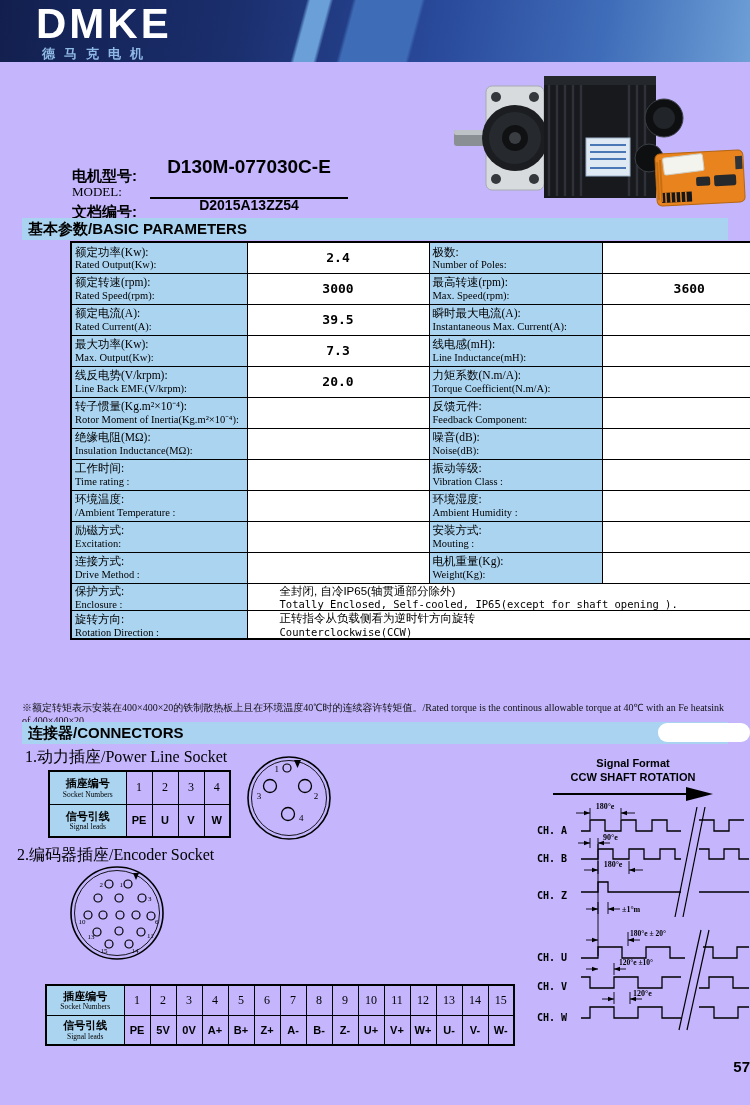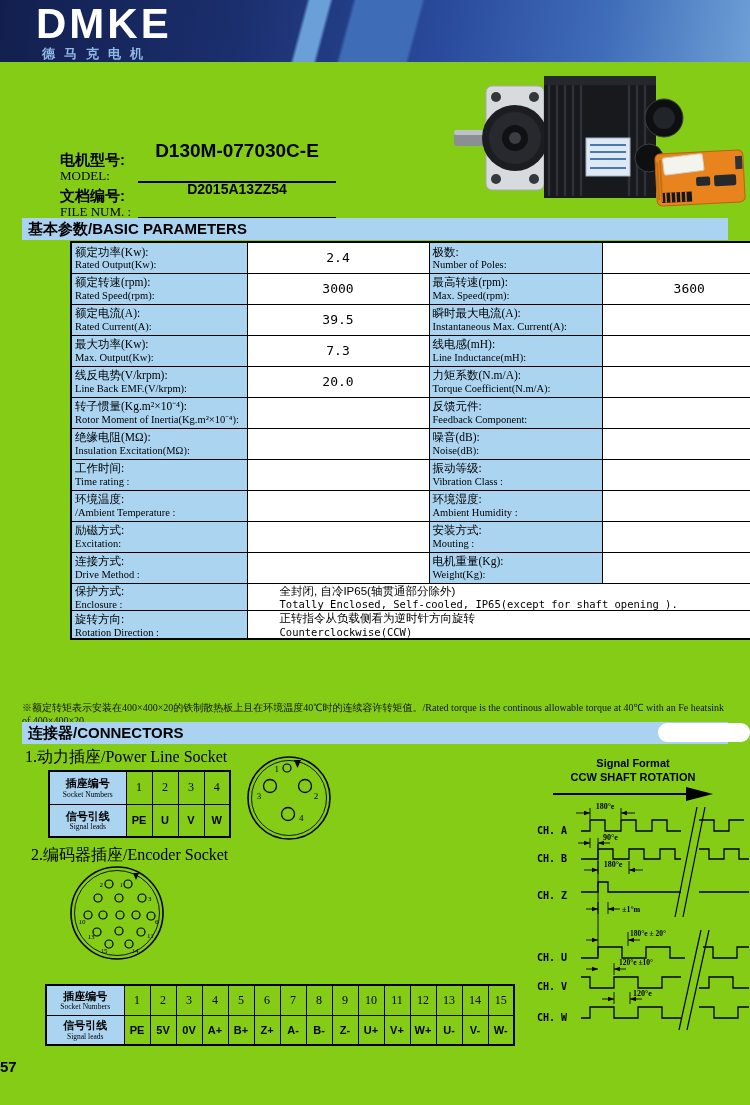--- a/index.html
+++ b/index.html
@@ -1,31 +1,31 @@
 <!DOCTYPE html>
 <html><head>
 <meta charset="utf-8">
 <style>
   html,body{margin:0;padding:0;background:#fff;}
-  .page{position:relative;width:750px;height:1105px;background:#84cc16;overflow:hidden;
+  .page{position:relative;width:750px;height:1105px;background:#c4b5fd;overflow:hidden;
         font-family:"Liberation Serif",serif;color:#000;}
 
   
   .topbar{position:absolute;left:0;top:0;width:750px;height:62px;
     background:
       linear-gradient(105deg, rgba(120,170,220,0) 40%, rgba(110,165,220,.95) 40.5%, rgba(110,165,220,.95) 43%, rgba(110,165,220,0) 43.5%),
       linear-gradient(105deg, rgba(60,105,180,0) 46%, rgba(62,108,182,1) 46.5%, rgba(62,108,182,1) 55%, rgba(62,108,182,0) 55.5%),
       linear-gradient(100deg,#121f4e 0%,#1b2f6e 32%,#29499a 58%,#3f6cb8 80%,#6e9fd6 100%);}
   .logo{position:absolute;left:36px;top:3px;color:#fff;font-family:"Liberation Sans",sans-serif;
         font-weight:bold;font-size:42px;letter-spacing:3px;line-height:1;}
   .logo-cn{position:absolute;left:42px;top:45px;color:#8fb9e6;font-family:"Liberation Sans",sans-serif;
         font-weight:bold;font-size:13px;letter-spacing:9px;}
 
   
-  .mrow{position:absolute;left:60px;width:290px;}
+  .mrow{position:absolute;left:72px;width:290px;margin-top:16px;}
   .mlabels{display:inline-block;width:78px;text-align:left;vertical-align:bottom;}
   .lbl-cn{font-family:"Liberation Sans",sans-serif;font-weight:bold;font-size:15px;line-height:1.15;}
   .lbl-en{font-size:13px;line-height:1.1;}
   .mval{display:inline-block;width:198px;border-bottom:2px solid #000;text-align:center;
         font-family:"Liberation Sans",sans-serif;font-weight:bold;vertical-align:bottom;}
   #mval1{font-size:19px;padding-bottom:19px;}
   #mval2{font-size:14px;padding-bottom:20px;}
 
   
   .band{position:absolute;left:22px;width:706px;height:22px;background:#a9d3f0;
@@ -33,21 +33,21 @@
         padding-left:6px;box-sizing:border-box;}
   .band-overlay{position:absolute;left:658px;top:723px;width:92px;height:19px;background:#fff;border-radius:9px;}
 
   
   #ptable{position:absolute;left:22px;top:241px;width:706px;border-collapse:collapse;
           table-layout:fixed;border:2px solid #000;margin-left:48px;}
   #ptable td{border:1px solid #000;padding:0 3px;box-sizing:border-box;height:31px;overflow:hidden;}
   #ptable td.lbl{background:#abd4f1;}
   #ptable .cn{font-size:11.5px;line-height:1.3;}
   #ptable .en{font-size:10.5px;line-height:1.1;}
-  #ptable td.val{text-align:center;font-family:"DejaVu Sans Mono",monospace;font-weight:normal;font-size:13px;background:#fff;}
+  #ptable td.val{text-align:center;font-family:"DejaVu Sans Mono",monospace;font-weight:bold;font-size:13px;background:#fff;}
   #ptable td.spanval{text-align:left;background:#fff;padding-left:32px;}
   #ptable .sv-cn{font-family:"Liberation Sans",sans-serif;font-size:11.5px;line-height:1.25;}
   #ptable .sv-en{font-family:"DejaVu Sans Mono",monospace;font-size:10.5px;line-height:1.2;}
   #ptable tr.short td{height:26px;}
 
   .note{position:absolute;left:22px;top:700px;width:712px;font-size:10px;color:#111;}
 
   .subtitle{position:absolute;font-size:16px;}
 
   
@@ -62,21 +62,21 @@
   #pwtable td{height:33px;}
   #pwtable td.clbl{width:77px;}
   #pwtable td.num,#pwtable td.lead{width:26px;}
   #entable{left:45px;top:984px;}
   #entable td{height:30px;}
   #entable td.clbl{width:78px;}
   #entable td.num,#entable td.lead{width:26px;}
 
   
   .absvg{position:absolute;}
-  .pagenum{position:absolute;left:0;top:1058px;width:750px;text-align:left;
+  .pagenum{position:absolute;left:0;top:1058px;width:750px;text-align:right;
            font-family:"Liberation Sans",sans-serif;font-weight:bold;font-size:15px;}
 </style>
 </head>
 <body>
 
 <div class="page">
 
   <div class="topbar">
     <div class="logo">DMKE</div>
     <div class="logo-cn">德马克电机</div>
@@ -228,21 +228,21 @@
           <td class="val"></td>
           <td class="lbl">
             <div class="cn">反馈元件:</div>
             <div class="en">Feedback Component:</div>
           </td>
           <td class="val"></td>
         </tr>
         <tr>
           <td class="lbl">
             <div class="cn">绝缘电阻(MΩ):</div>
-            <div class="en">Insulation Excitation(MΩ):</div>
+            <div class="en">Insulation Inductance(MΩ):</div>
           </td>
           <td class="val"></td>
           <td class="lbl">
             <div class="cn">噪音(dB):</div>
             <div class="en">Noise(dB):</div>
           </td>
           <td class="val"></td>
         </tr>
         <tr>
           <td class="lbl">
@@ -358,21 +358,21 @@
     <circle cx="24" cy="31" r="6.5" fill="none" stroke="#000" stroke-width="1.3"></circle>
     <circle cx="59" cy="31" r="6.5" fill="none" stroke="#000" stroke-width="1.3"></circle>
     <circle cx="42" cy="59" r="6.5" fill="none" stroke="#000" stroke-width="1.3"></circle>
     <polygon points="48,5 55,5 51.5,13" fill="#000"></polygon>
     <text x="33" y="17" font-size="9" text-anchor="end">1</text>
     <text x="13" y="44" font-size="9" text-anchor="middle">3</text>
     <text x="70" y="44" font-size="9" text-anchor="middle">2</text>
     <text x="53" y="66" font-size="9">4</text>
   </svg>
 
-  <div class="subtitle" style="left:31px;top:845px;">2.编码器插座/Encoder Socket</div>
+  <div class="subtitle" style="left:17px;top:845px;">2.编码器插座/Encoder Socket</div>
 
   <svg class="absvg" style="left:62px;top:858px;" width="112" height="110" viewBox="0 0 112 110" font-family="Liberation Serif,serif">
     <circle cx="55" cy="55" r="46" fill="none" stroke="#000" stroke-width="1.6"></circle>
     <circle cx="55" cy="55" r="42.5" fill="none" stroke="#000" stroke-width="0.9"></circle>
     <g fill="none" stroke="#000" stroke-width="1.2">
       <circle cx="47" cy="26" r="4"></circle>
         <circle cx="66" cy="26" r="4"></circle>
       <circle cx="36" cy="40" r="4"></circle>
         <circle cx="57" cy="40" r="4"></circle>
         <circle cx="80" cy="40" r="4"></circle>

